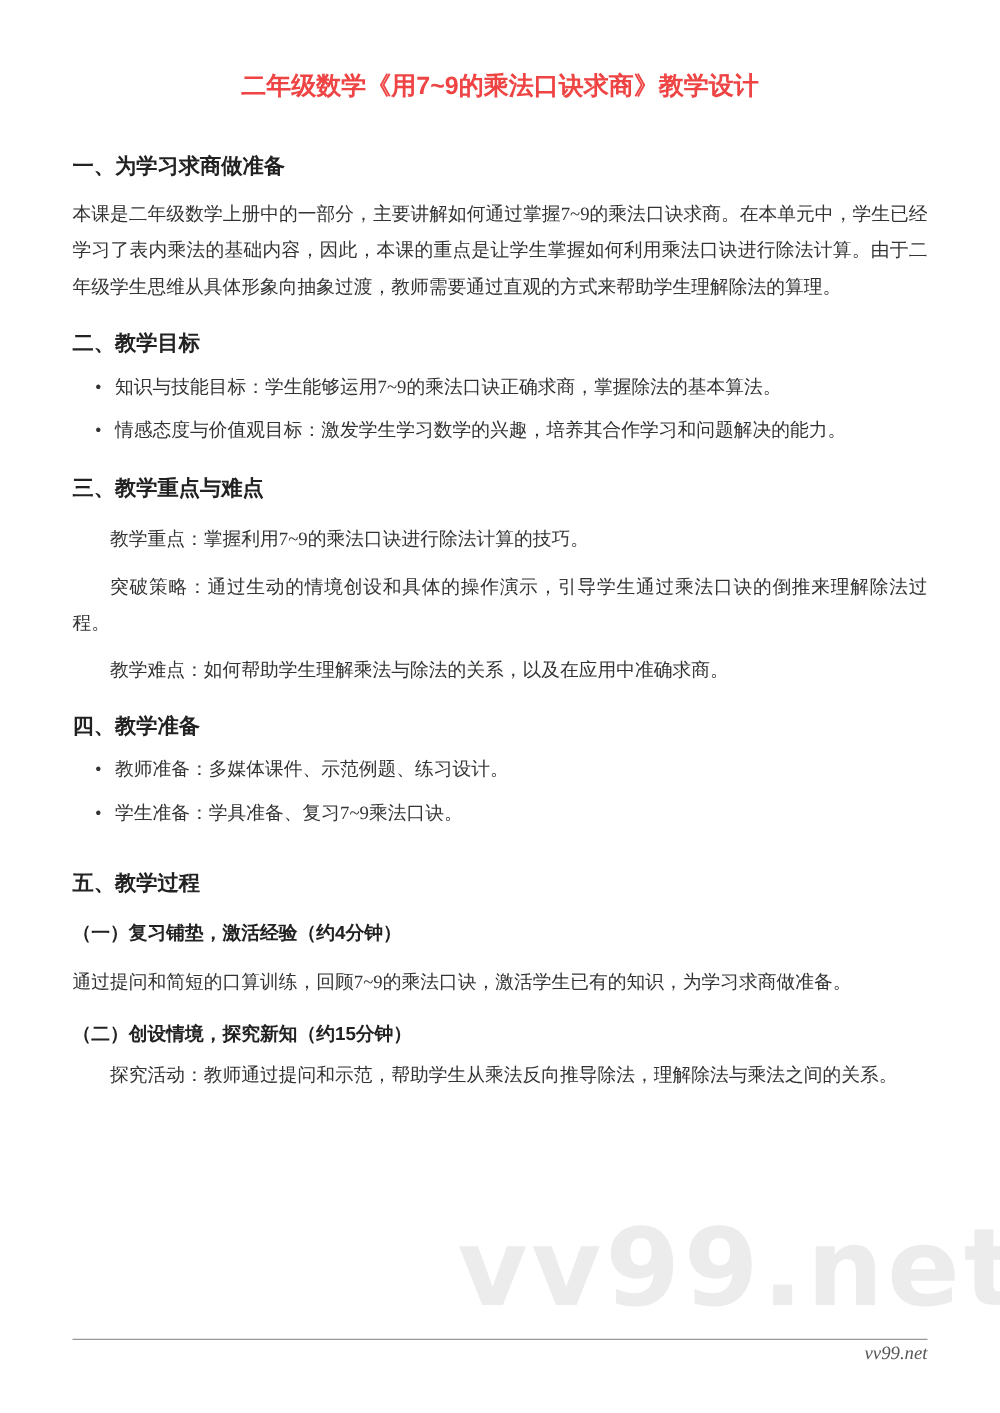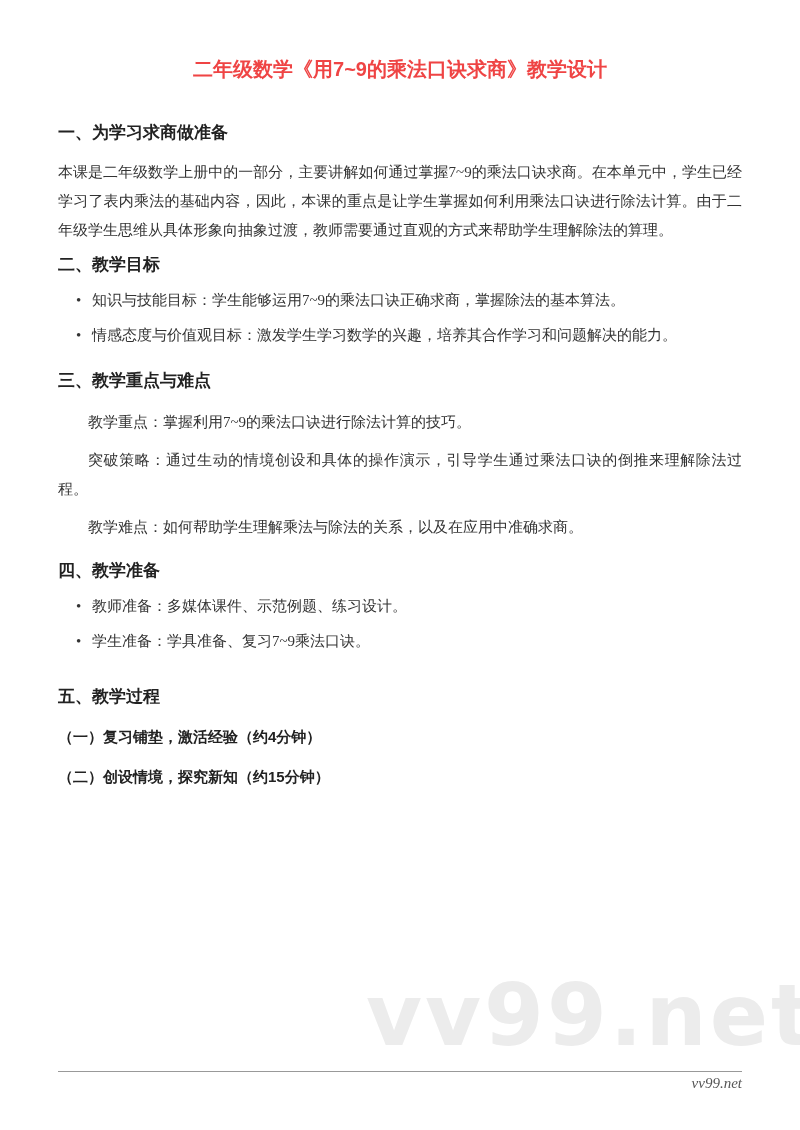--- a/index.html
+++ b/index.html
@@ -39,21 +39,21 @@
   }
   .sec-heading{
     font-family:"Liberation Sans","DejaVu Sans",sans-serif;
     font-size:17px;
     font-weight:bold;
     color:#222222;
     line-height:26px;
     margin:0;
   }
   .h1m{margin-top:36px;}
-  .h2m{margin-top:7px;}
+  .h2m{margin-top:17px;}
   .h3m{margin-top:18px;}
   .h4m{margin-top:16px;}
   .h5m{margin-top:28px;}
   .body-p{
     font-size:15px;
     line-height:29px;
     text-align:justify;
     margin:12px 0 0 0;
   }
   .indent{text-indent:2em;}
@@ -131,22 +131,24 @@
 
     <h2 class="sec-heading h4m">四、教学准备</h2>
     <ul class="bullet-list">
       <li>教师准备：多媒体课件、示范例题、练习设计。</li>
       <li>学生准备：学具准备、复习7~9乘法口诀。</li>
     </ul>
 
     <h2 class="sec-heading h5m">五、教学过程</h2>
 
     <h3 class="sub-heading">（一）复习铺垫，激活经验（约4分钟）</h3>
+    <p class="body-p">通过提问和简短的口算训练，回顾7~9的乘法口诀，激活学生已有的知识，为学习求商做准备。</p>
 
     <h3 class="sub-heading">（二）创设情境，探究新知（约15分钟）</h3>
+    <p class="body-p indent m6">探究活动：教师通过提问和示范，帮助学生从乘法反向推导除法，理解除法与乘法之间的关系。</p>
 
   </div>
 
   <div class="footer">
     <span class="footer-site">vv99.net</span>
   </div>
 
 </div>
 
 </body></html>

